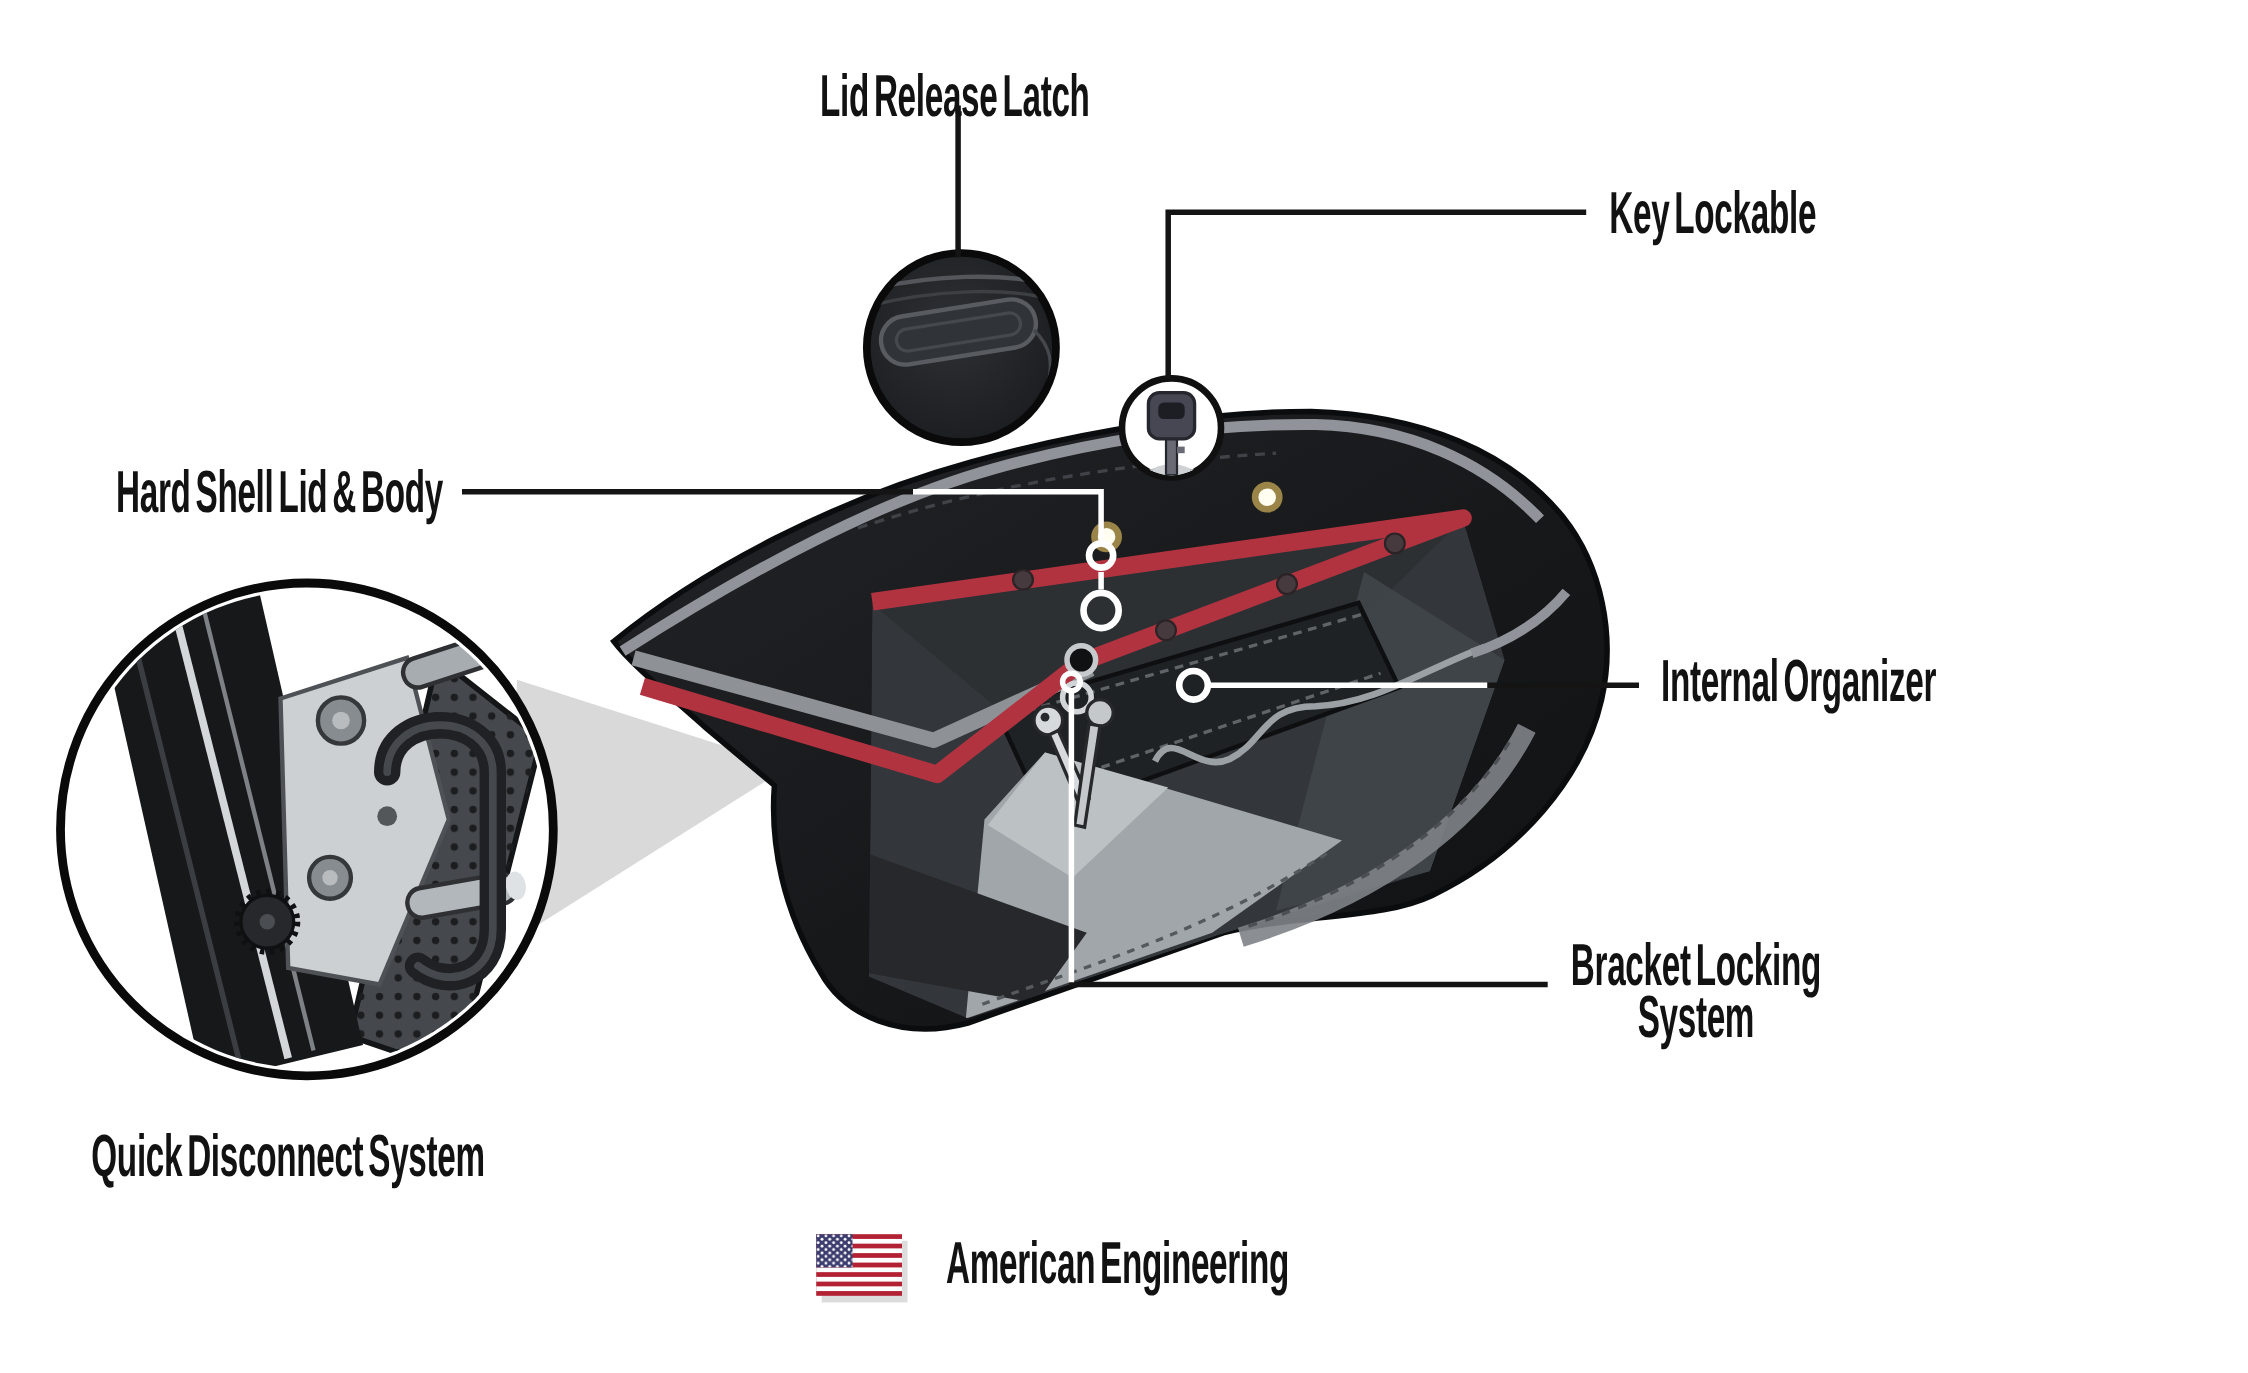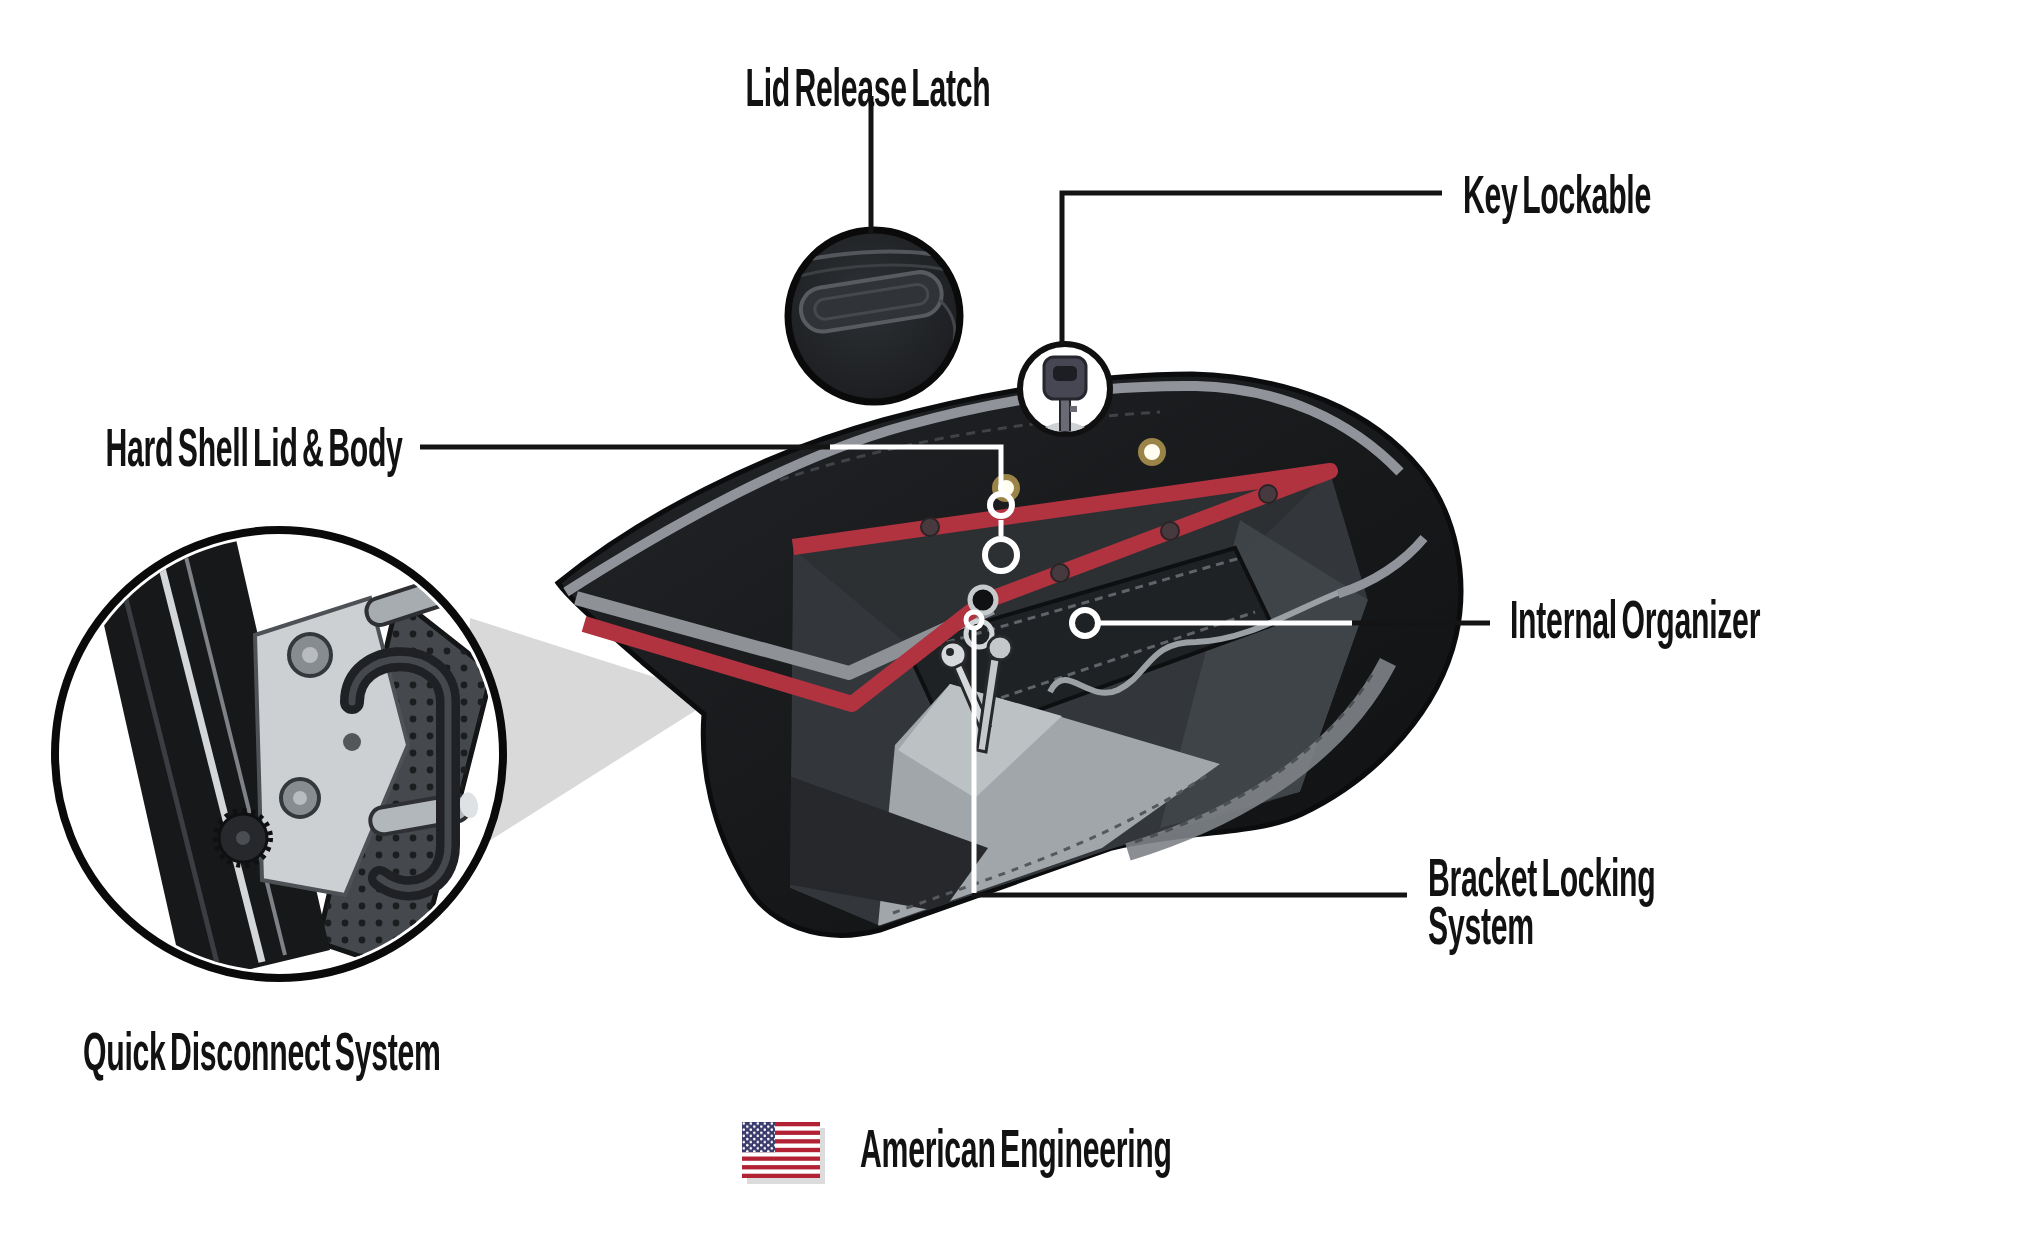--- a/index.html
+++ b/index.html
@@ -1,17 +1,17 @@
 <!DOCTYPE html>
 <html><head>
 <meta charset="utf-8">
 <style>
   html,body{margin:0;padding:0;background:#ffffff;}
   .stage{position:relative;width:2044px;height:1248px;background:#ffffff;overflow:hidden;
-         font-family:"Liberation Sans","DejaVu Sans",sans-serif;}
+         font-family:"Liberation Sans","DejaVu Sans",sans-serif;text-align:center;}
   .stage svg{position:absolute;left:0;top:0;}
   .lbl{position:absolute;font-size:54px;line-height:54px;font-weight:700;color:#121212;
        white-space:nowrap;letter-spacing:-0.5px;word-spacing:-0.12em;}
   .lbl.center{transform:translateX(-50%) scaleX(0.56);}
   .lbl.left{transform:scaleX(0.56);transform-origin:0 50%;}
   .lbl.right{transform:scaleX(0.56);transform-origin:100% 50%;}
   .lbl.twoline{line-height:48px;white-space:nowrap;}
 </style>
 </head>
 <body>

